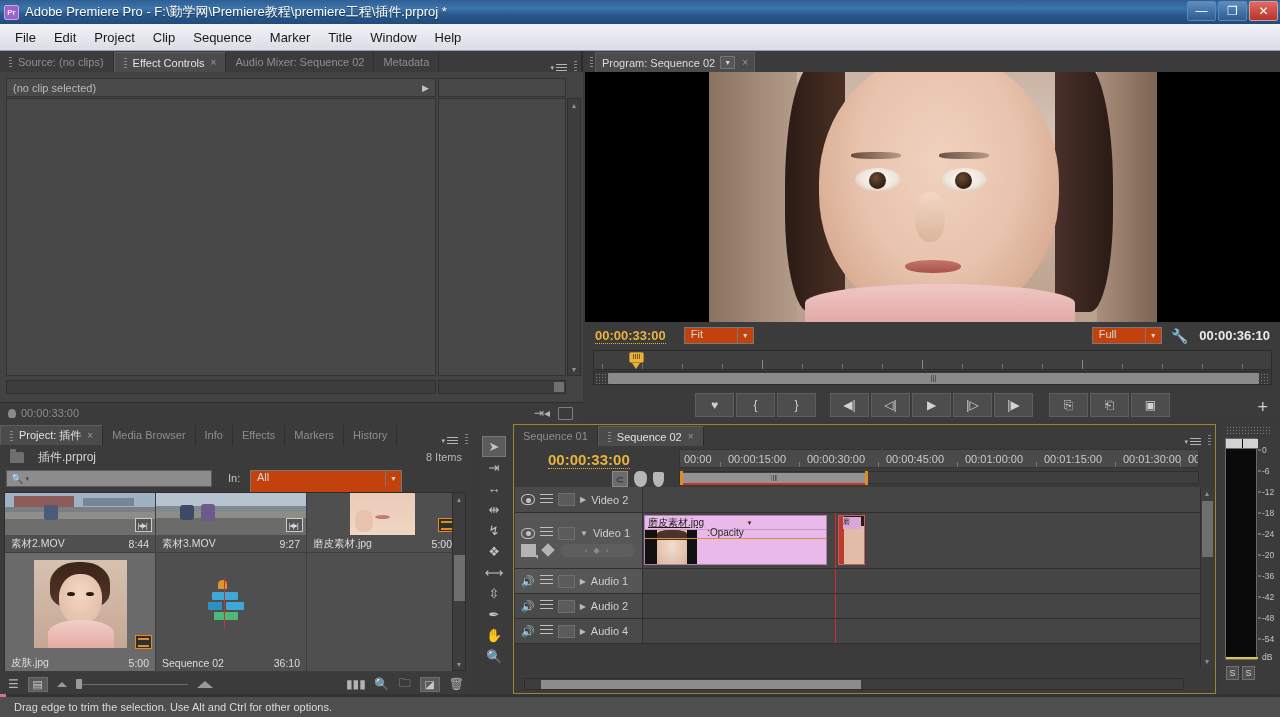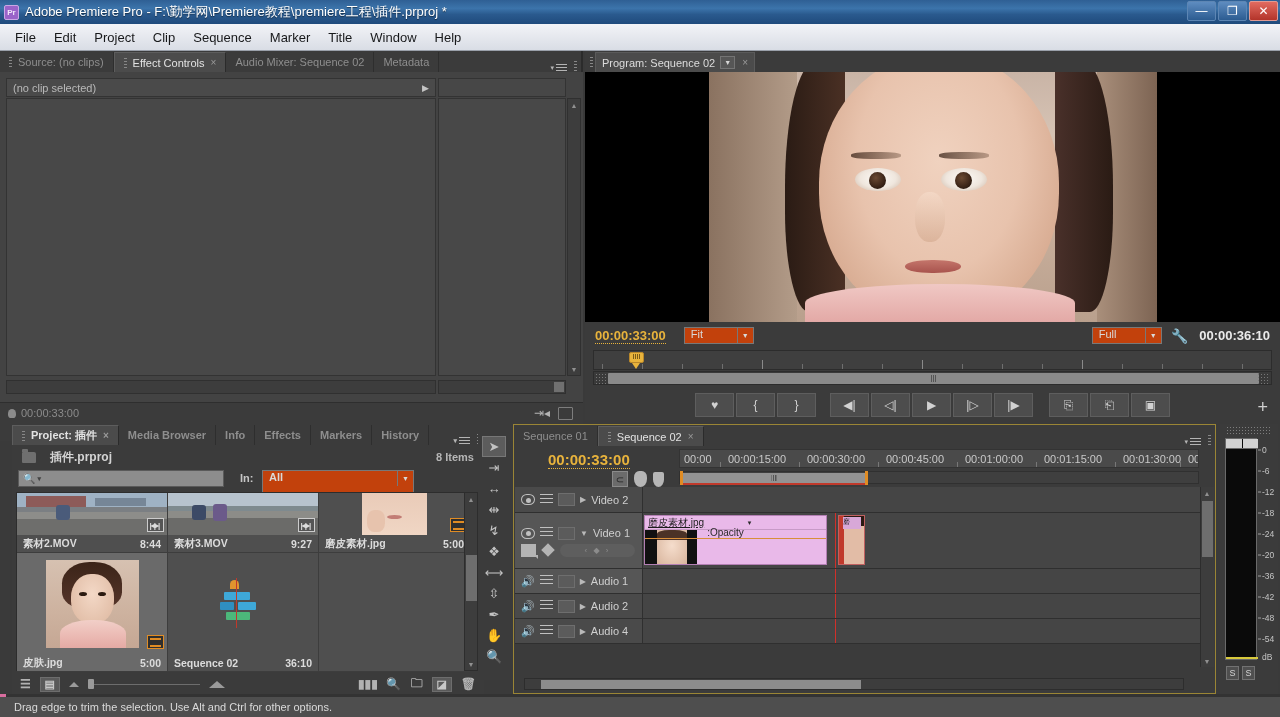--- a/index.html
+++ b/index.html
@@ -149,21 +149,21 @@
   .sc-end{ width:12px; height:11px; margin:0 1px;
      background-image:radial-gradient(#777 40%,transparent 41%); background-size:3px 3px;}
   .pm-transport{ position:absolute; left:0; top:338px; width:695px; height:31px;
      display:flex; align-items:center; justify-content:center; gap:0; }
   .tbtn{ width:39px; height:24px; background:#4d4d4d; border:1px solid #5e5e5e; margin:0 1px;
      display:flex; align-items:center; justify-content:center; color:#d2d2d2; font-size:12px;}
   .tgap{ width:12px;} .tgap2{ width:14px;}
   .plus{ position:absolute; right:12px; top:8px; color:#cfcfcf; font-size:18px;}
 
   
-  #project{ left:12px; top:424px; width:472px; height:270px; background:#3b3b3b;font-weight:bold;}
+  #project{ left:0; top:424px; width:472px; height:270px; background:#3b3b3b;}
   .pj-hdr{ position:absolute; left:0; top:21px; width:472px; height:24px; display:flex;
      align-items:center; padding:0 10px; }
   .folder-ic{ width:14px; height:11px; background:#6f6f6f; border-radius:1px 2px 1px 1px; position:relative;}
   .folder-ic:before{ content:""; position:absolute; left:0; top:-3px; width:6px; height:3px;
      background:#6f6f6f; border-radius:1px 1px 0 0;}
   .pj-name{ margin-left:14px; color:#d4d4d4; font-size:12px;}
   .pj-count{ margin-left:auto; color:#b6b6b6; font-size:11px;}
   .pj-search{ position:absolute; left:6px; top:46px; width:206px; height:17px;
      background:#8d8d8d; border:1px solid #5a5a5a; display:flex; align-items:center; padding-left:4px;
      color:#444; font-size:10px; gap:2px;}

